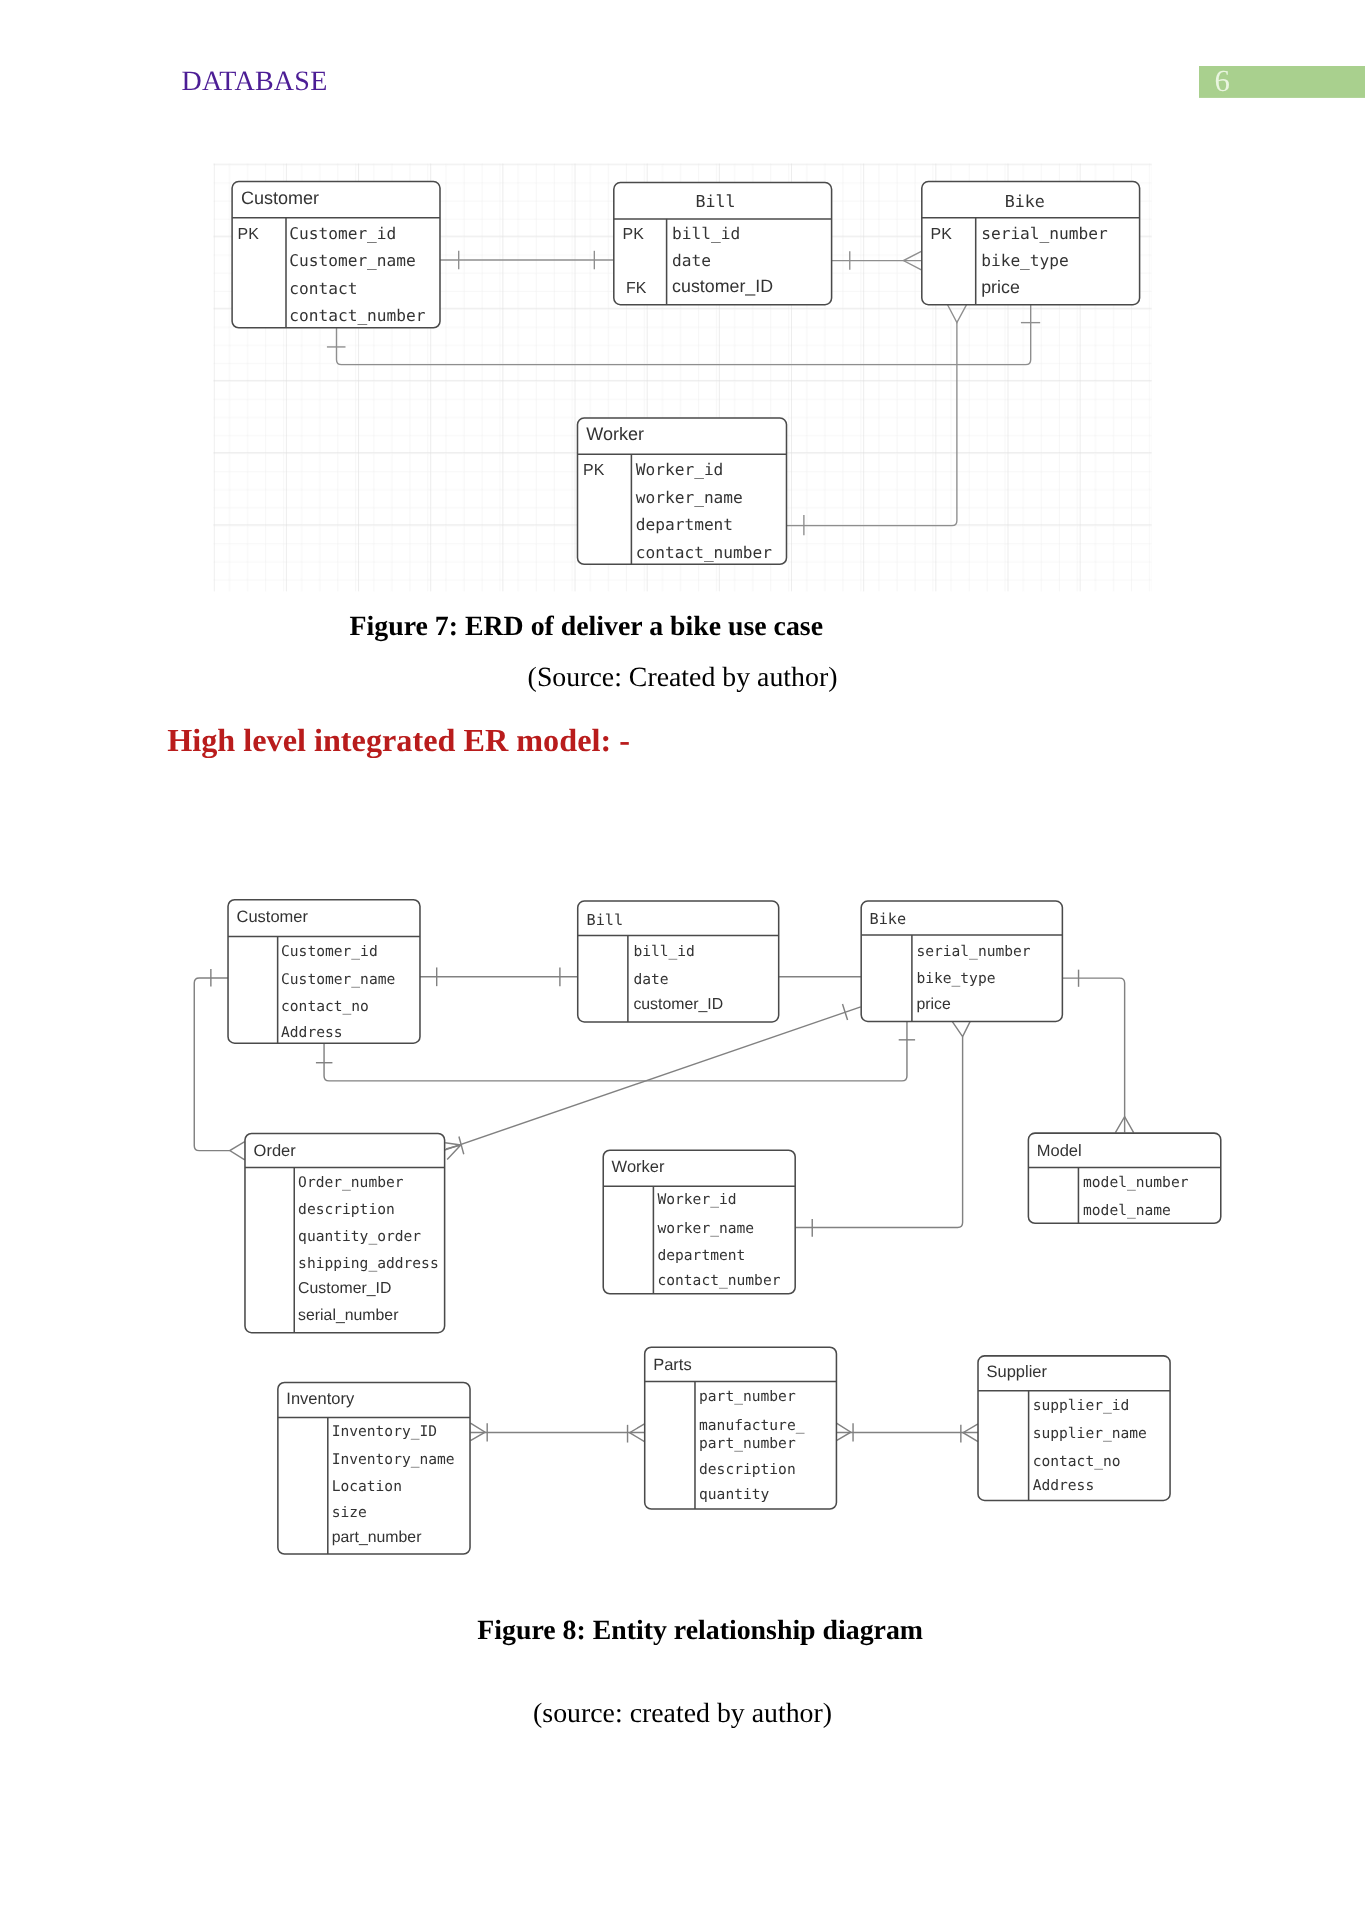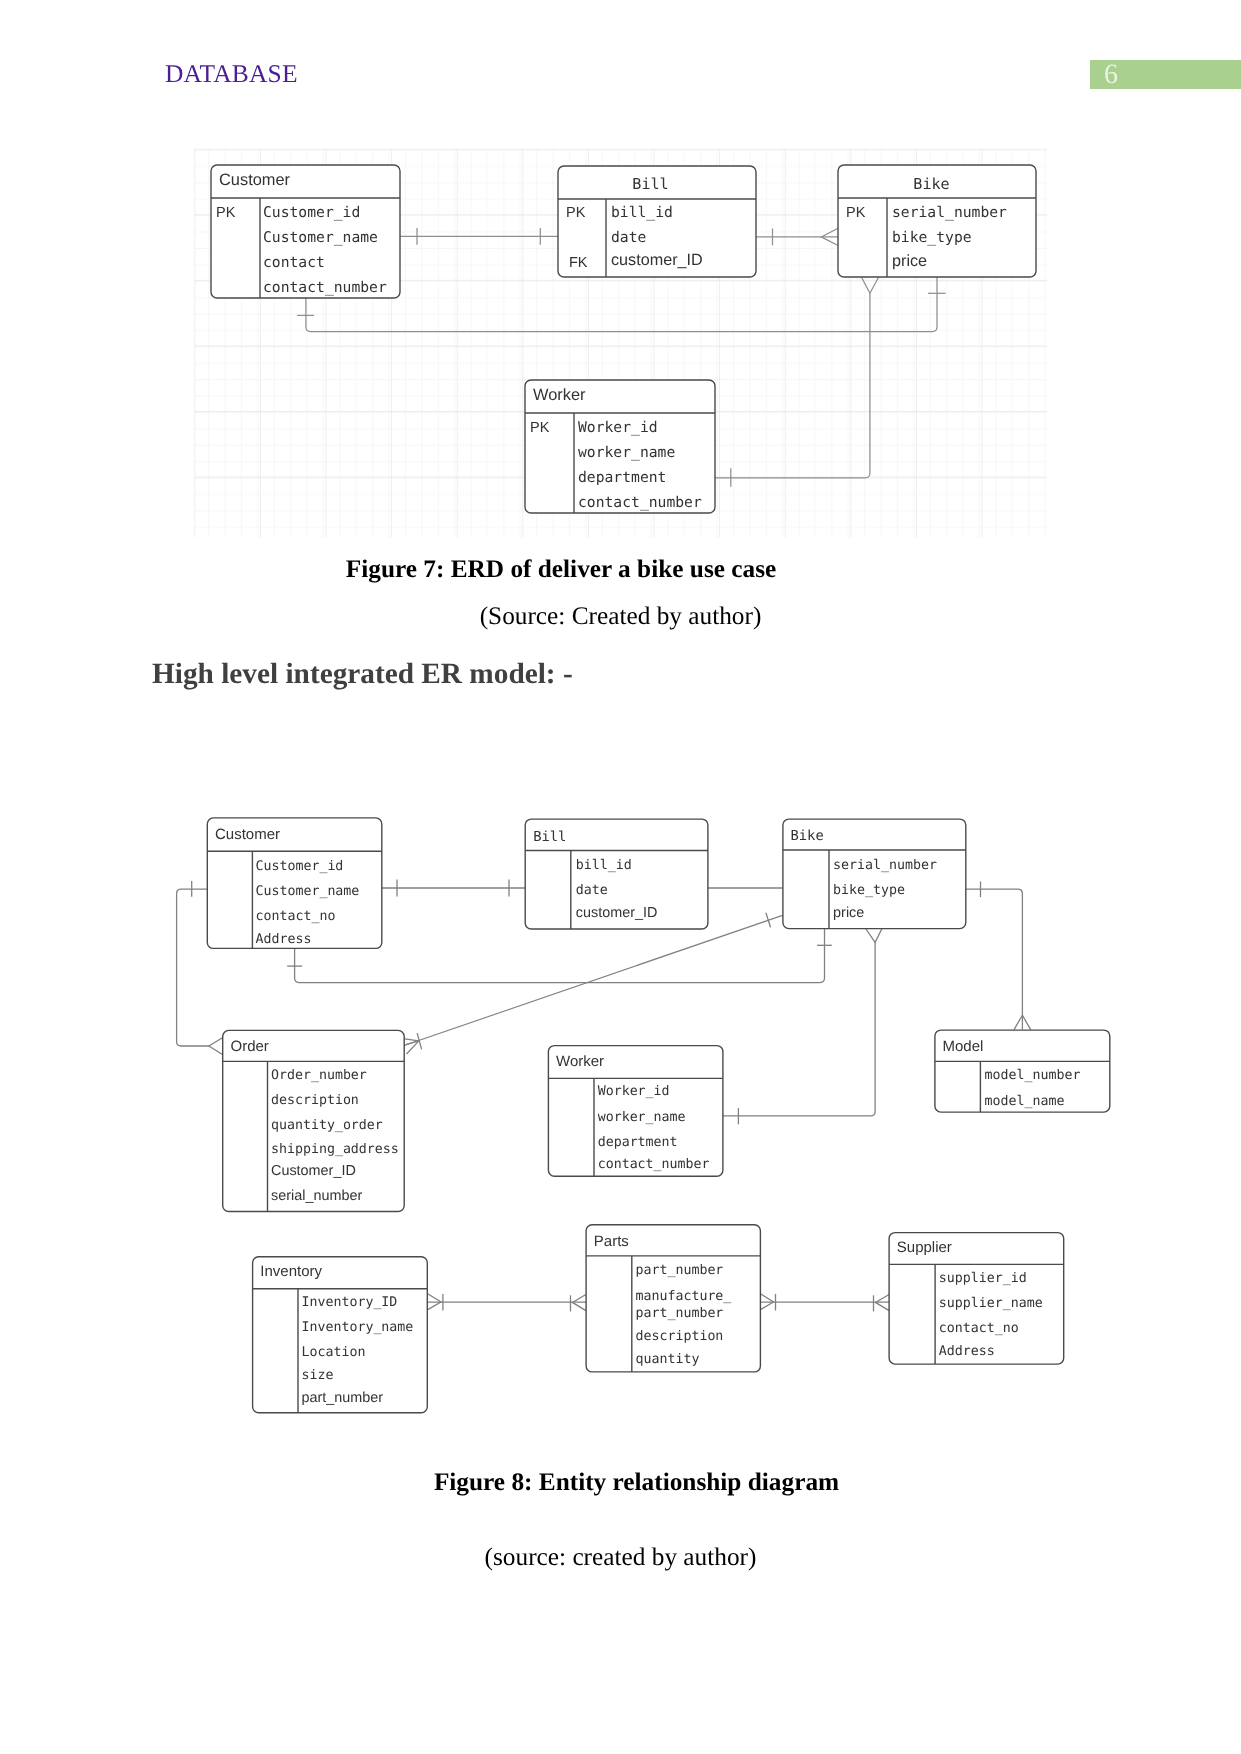--- a/index.html
+++ b/index.html
@@ -13,21 +13,21 @@
   .hdr-title{position:absolute;left:165px;top:59px;font-size:25.5px;color:#4c1d95;
              letter-spacing:.2px;white-space:nowrap;}
   .hdr-band{position:absolute;left:1090px;top:60px;width:151px;height:29px;
             background:#a9d08e;}
   .hdr-pageno{position:absolute;left:1104px;top:59px;font-size:28px;color:#eaf5e0;}
 
   
   .cap{position:absolute;text-align:center;color:#000;white-space:nowrap;}
   .cap-b{font-weight:bold;font-size:25.3px;}
   .cap-r{font-size:25.3px;}
-  .sec-head{position:absolute;font-weight:bold;font-size:29.3px;color:#404040;white-space:nowrap;}
+  .sec-head{position:absolute;font-weight:bold;font-size:29.3px;color:#b91c1c;white-space:nowrap;}
 
   
   svg{display:block;}
   .d1{position:absolute;left:0px;top:0px;}
   text{fill:#333333;}
   .t-title{font-family:"Liberation Sans",sans-serif;font-size:16.4px;fill:#333;}
   .t-title2{font-family:"Liberation Sans",sans-serif;font-size:15.0px;fill:#333;}
   .t-title-m{font-family:"DejaVu Sans Mono",monospace;font-size:15.1px;fill:#333;text-anchor:middle;}
   .t-key{font-family:"Liberation Sans",sans-serif;font-size:14.5px;fill:#333;}
   .t-attr{font-family:"DejaVu Sans Mono",monospace;font-size:14.7px;fill:#333;}
@@ -260,19 +260,19 @@
         <line x1="935.1" y1="1264.4" x2="935.1" y2="1364.1" stroke="#4a4a4a" stroke-width="1.4"></line>
         <text class="t-title2" x="896.8" y="1251.5">Supplier</text>
         <text class="t-attr2" x="938.8" y="1281.7">supplier_id</text>
         <text class="t-attr2" x="938.8" y="1307.4">supplier_name</text>
         <text class="t-attr2" x="938.8" y="1332.4">contact_no</text>
         <text class="t-attr2" x="938.8" y="1354.9">Address</text>
       </g>
     </g>
   </svg>
 
-  <div class="cap cap-b" style="left:0;top:555px;width:1066px;margin-left:28px;">Figure 7: ERD of deliver a bike use case</div>
+  <div class="cap cap-b" style="left:0;top:555px;width:1066px;">Figure 7: ERD of deliver a bike use case</div>
   <div class="cap cap-r" style="left:0;top:602px;width:1241px;">(Source: Created by author)</div>
   <div class="sec-head" style="left:152px;top:658px;">High level integrated ER model: -</div>
   <div class="cap cap-b" style="left:16px;top:1468px;width:1241px;">Figure 8: Entity relationship diagram</div>
   <div class="cap cap-r" style="left:0;top:1543px;width:1241px;">(source: created by author)</div>
 
 </div>
 
 </body></html>

